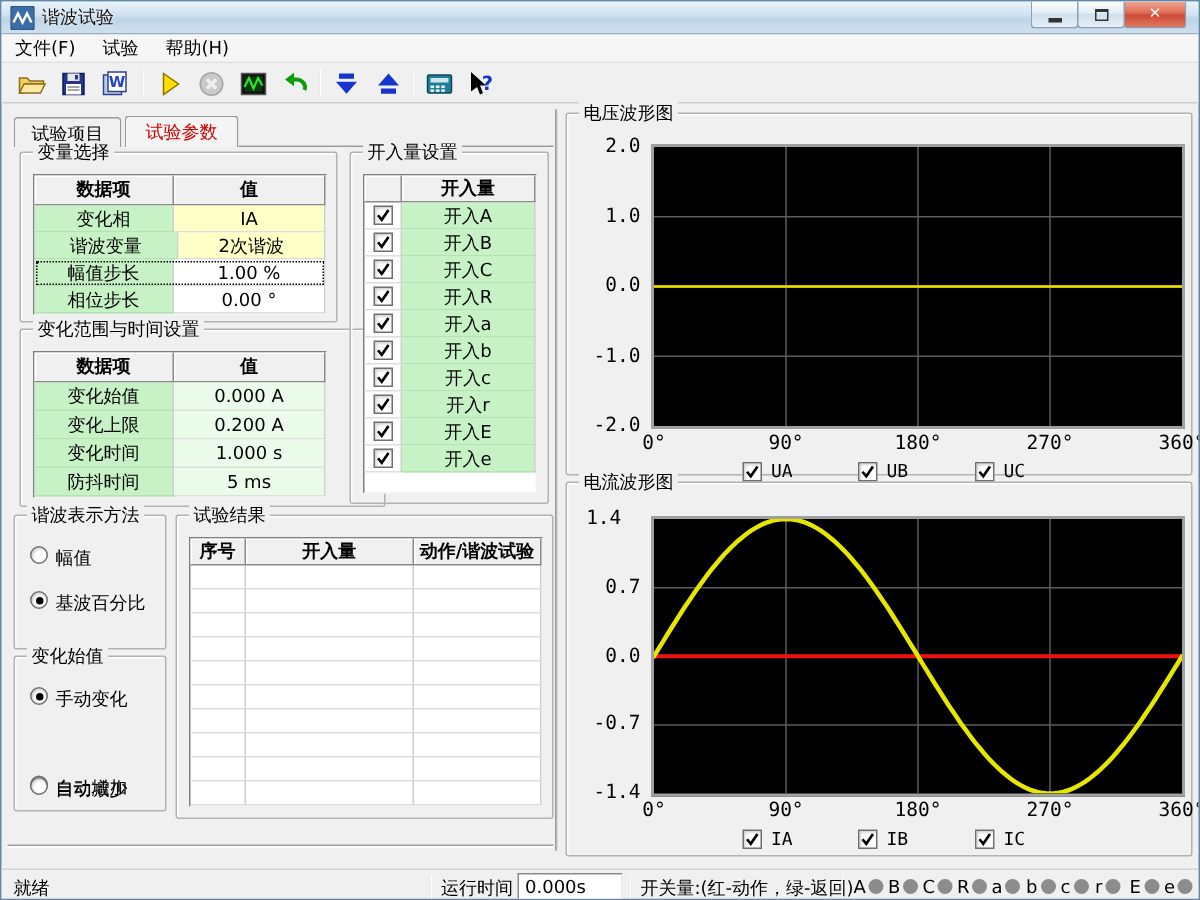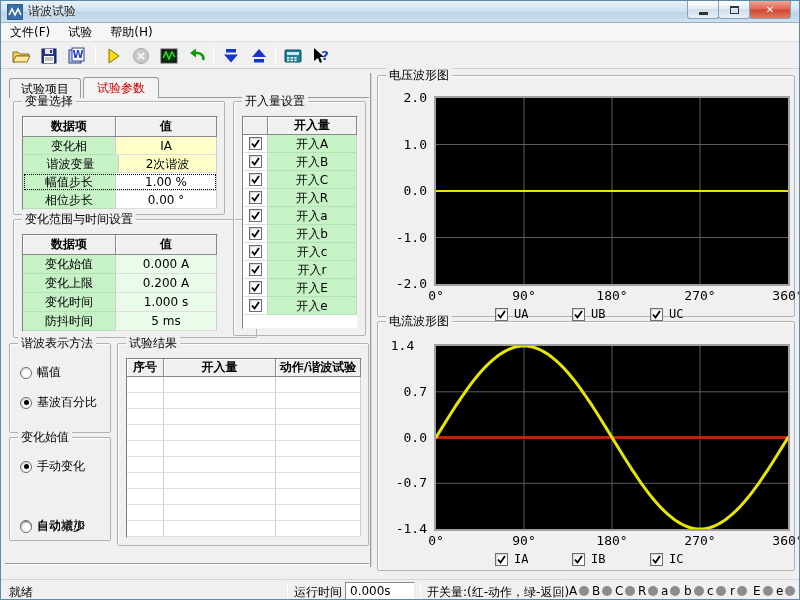--- a/index.html
+++ b/index.html
@@ -58,21 +58,21 @@
   .tr { display:flex; }
   .tr.focused { outline:1px dotted #000; outline-offset:-2px; }
   .td { text-align:center; border-right:1px solid #cfcfcf; border-bottom:1px solid #dedede;
     overflow:hidden; white-space:nowrap; }
   .td.lab { background:#c6f2c6; border-bottom-color:#b4e2b4; }
 
   
   .cb { width:13px; height:13px; background:#fff; border:1px solid #6e6e6e;
     box-shadow:inset 1px 1px 2px #cfcfcf; display:inline-flex; align-items:center;
     justify-content:center; flex:none; }
-  .radio-row { position:absolute; left:10px; display:flex; align-items:center; }
+  .radio-row { position:absolute; left:10px; display:flex; }
   .radio { width:12px; height:12px; border-radius:50%; background:#fff;
     border:1px solid #6e6e6e; box-shadow:inset 1px 1px 2px #cfcfcf; margin-right:5px;
     display:inline-flex; align-items:center; justify-content:center; flex:none; }
   .radio .dot { width:5px; height:5px; border-radius:50%; background:#000; }
 
   
   .plot { position:absolute; background:#000; border:2px solid #a0a0a0; overflow:hidden; }
   .ticklabel { position:absolute; font-family:"DejaVu Sans Mono","Liberation Mono",monospace;
     font-weight:normal; font-size:13px; line-height:15px; }
   .legend-item { position:absolute; display:flex; align-items:center;

